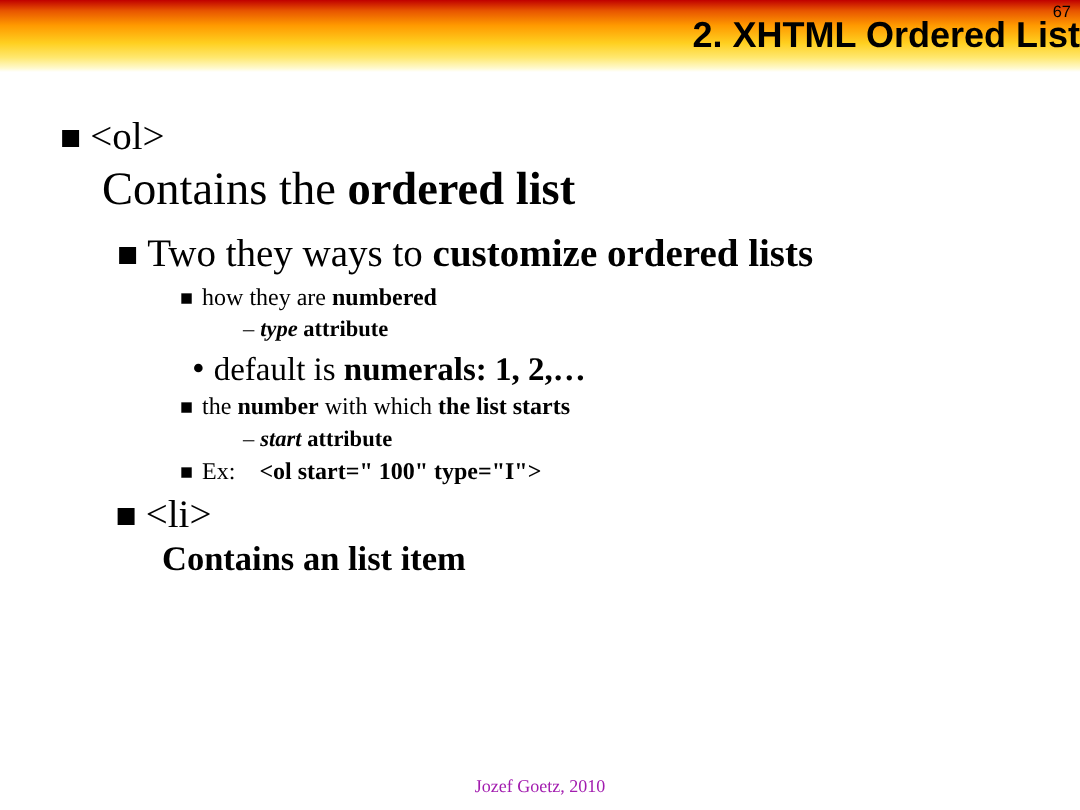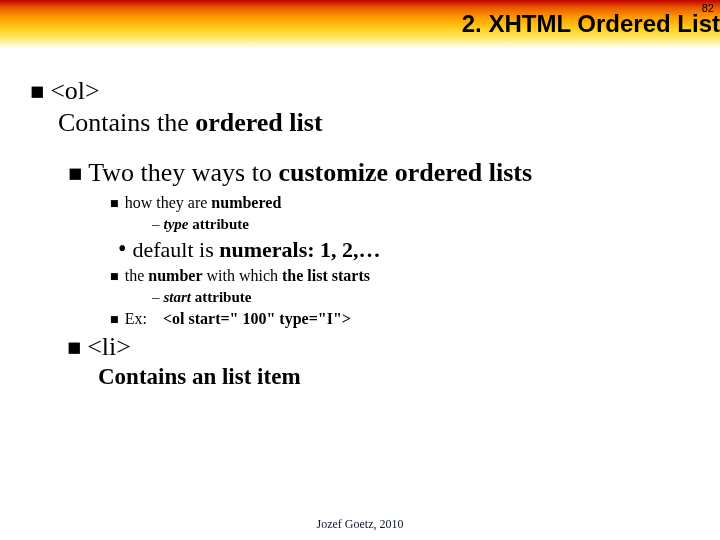--- a/index.html
+++ b/index.html
@@ -27,52 +27,52 @@
   }
   .page-number {
     position: absolute;
     top: 2px;
     right: 6px;
     font-family: Arial, sans-serif;
     font-size: 11px;
     color: #000;
   }
   .content {
-    padding: 28px 10px 0 0;
+    padding: 28px 10px 0 10px;
   }
   .sq { font-family: Arial, sans-serif; font-size: 0.9em; margin-right: 6px; }
   .dash { margin-right: 4px; }
   .dot-bullet { margin-right: 6px; font-size: 1.1em; line-height: 1;}
   .lvl1 { font-size: 26px; margin-left: 30px; margin-bottom: 2px; }
-  .lvl1-sub { font-size: 26px; margin-left: 58px; margin-bottom: 20px; }
+  .lvl1-sub { font-size: 31px; margin-left: 58px; margin-bottom: 10px; }
   .lvl2 { font-size: 26px; margin-left: 68px; margin-bottom: 6px; }
   .lvl3 { font-size: 16px; margin-left: 110px; margin-bottom: 4px; }
   .lvl4 { font-size: 15px; margin-left: 152px; margin-bottom: 4px; }
   .lvl5 { font-size: 22px; margin-left: 118px; margin-bottom: 4px; }
   .li-tag { font-size: 26px; margin-left: 67px; margin-top: 4px;}
   .li-sub { font-size: 23px; font-weight: bold; margin-left: 98px; margin-top: 2px; }
   .footer {
     position: absolute;
     bottom: 8px;
     width: 100%;
     text-align: center;
     font-family: "Times New Roman", serif;
     font-size: 12px;
-    color: #0f172a;
+    color: #a21caf;
   }
   b { font-weight: bold; }
   i { font-style: italic; }
 </style>
 </head>
 <body>
 
 <div class="header-band">
   <div class="title">2. XHTML Ordered List</div>
 </div>
-<div class="page-number">82</div>
+<div class="page-number">67</div>
 
 <div class="content">
 
   <div class="lvl1">
     <span class="sq">■</span><span>&lt;ol&gt;</span>
   </div>
   <div class="lvl1-sub">
     <span>Contains the </span><b>ordered list</b>
   </div>
 

